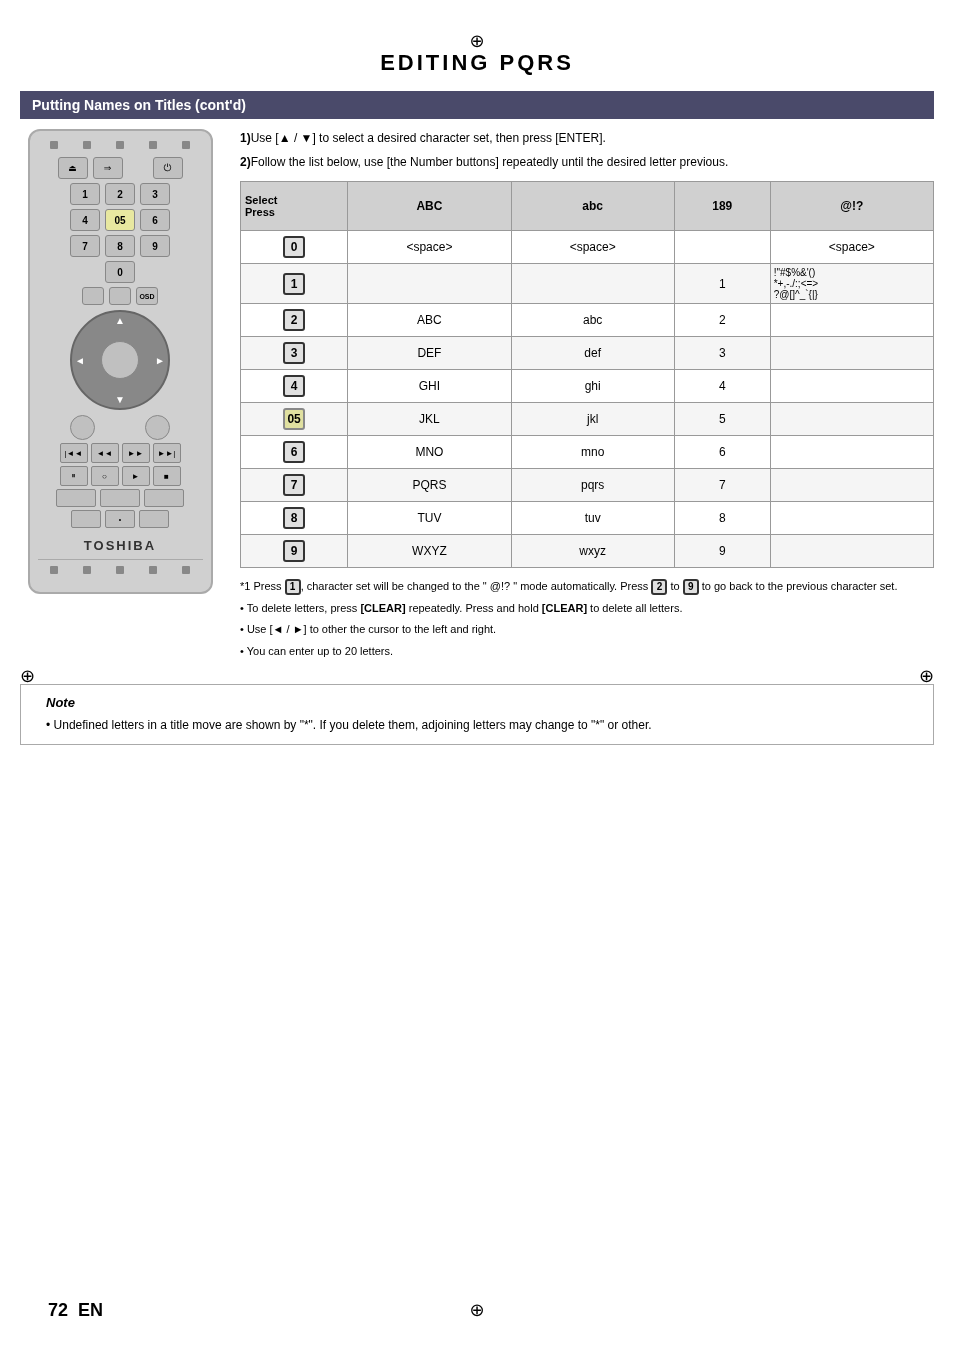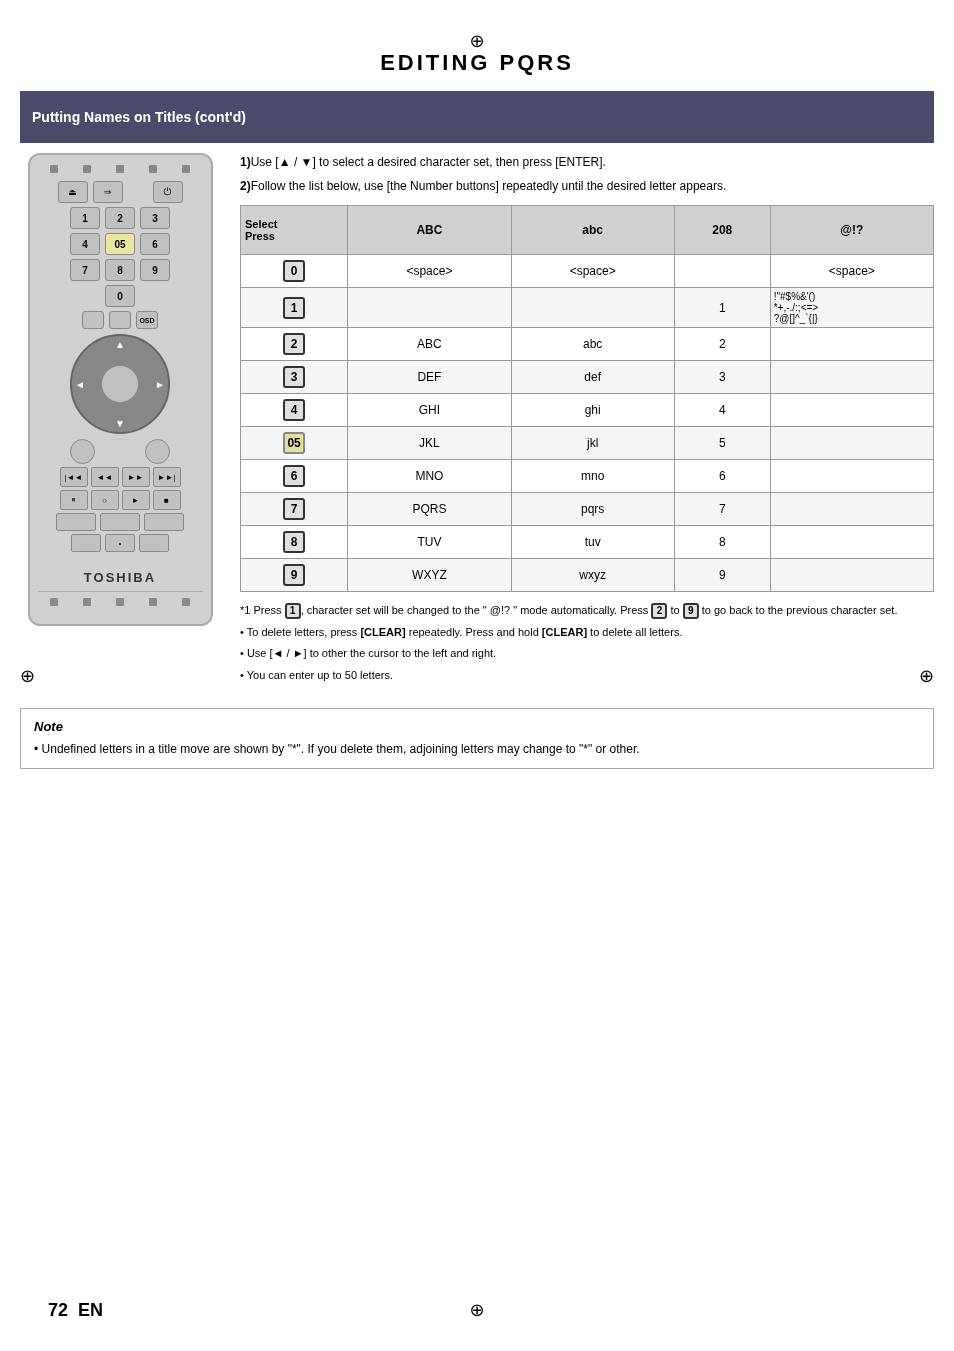--- a/index.html
+++ b/index.html
@@ -30,21 +30,21 @@
       font-size: 22px;
       font-weight: bold;
       letter-spacing: 3px;
       padding: 50px 0 15px 0;
     }
 
     
     .section-header {
       background: #4a4a6a;
       color: #fff;
-      padding: 18px 12px;
+      padding: 6px 12px;
       font-size: 14px;
       font-weight: bold;
       margin: 0 20px;
     }
 
     
     .main-content {
       display: flex;
       flex-direction: row;
       margin: 10px 20px 0 20px;
@@ -252,21 +252,21 @@
       align-items: center;
       justify-content: center;
       font-size: 7px;
     }
 
     .remote-brand {
       text-align: center;
       font-weight: bold;
       font-size: 13px;
       letter-spacing: 2px;
-      margin: 18px 0 5px;
+      margin: 10px 0 5px;
       color: #333;
     }
 
     .remote-separator {
       height: 1px;
       background: #aaa;
       margin: 6px 0;
     }
 
     
@@ -352,21 +352,21 @@
       font-size: 11px;
       line-height: 1.6;
     }
 
     .notes-section p {
       margin-bottom: 4px;
     }
 
     .note-box {
       border: 1px solid #aaa;
-      padding: 10px 13px;
+      padding: 10px 25px;
       margin: 20px 20px;
       background: #fff;
     }
 
     .note-title {
       font-style: italic;
       font-weight: bold;
       font-size: 13px;
       margin-bottom: 6px;
     }
@@ -500,30 +500,30 @@
       </div>
     </div>
   </div>
 
   <div class="right-content">
 
     <div class="instruction">
       <strong>1)</strong><span>Use [▲ / ▼] to select a desired character set, then press [ENTER].</span>
     </div>
     <div class="instruction">
-      <strong>2)</strong><span>Follow the list below, use [the Number buttons] repeatedly until the desired letter appears.</span>
+      <strong>2)</strong><span>Follow the list below, use [the Number buttons] repeatedly until the desired letter previous.</span>
     </div>
 
     <table class="char-table">
       <thead>
         <tr>
           <th class="select-press">Select<br>Press</th>
           <th>ABC</th>
           <th>abc</th>
-          <th>208</th>
+          <th>189</th>
           <th>@!?</th>
         </tr>
       </thead>
       <tbody>
         <tr>
           <td><span class="key-box">0</span></td>
           <td>&lt;space&gt;</td>
           <td>&lt;space&gt;</td>
           <td></td>
           <td>&lt;space&gt;</td>
@@ -591,21 +591,21 @@
           <td>9</td>
           <td></td>
         </tr>
       </tbody>
     </table>
 
     <div class="notes-section">
       <p>*1 Press <span class="key-box" style="width:16px;height:16px;font-size:10px;display:inline-flex;">1</span>, character set will be changed to the " @!? " mode automatically. Press <span class="key-box" style="width:16px;height:16px;font-size:10px;display:inline-flex;">2</span> to <span class="key-box" style="width:16px;height:16px;font-size:10px;display:inline-flex;">9</span> to go back to the previous character set.</p>
       <p>• To delete letters, press <strong>[CLEAR]</strong> repeatedly. Press and hold <strong>[CLEAR]</strong> to delete all letters.</p>
       <p>• Use [◄ / ►] to other the cursor to the left and right.</p>
-      <p>• You can enter up to 50 letters.</p>
+      <p>• You can enter up to 20 letters.</p>
     </div>
   </div>
 </div>
 
 <div class="note-box">
   <div class="note-title">Note</div>
   <div class="note-content">• Undefined letters in a title move are shown by "*". If you delete them, adjoining letters may change to "*" or other.</div>
 </div>
 
 <div class="page-number">

